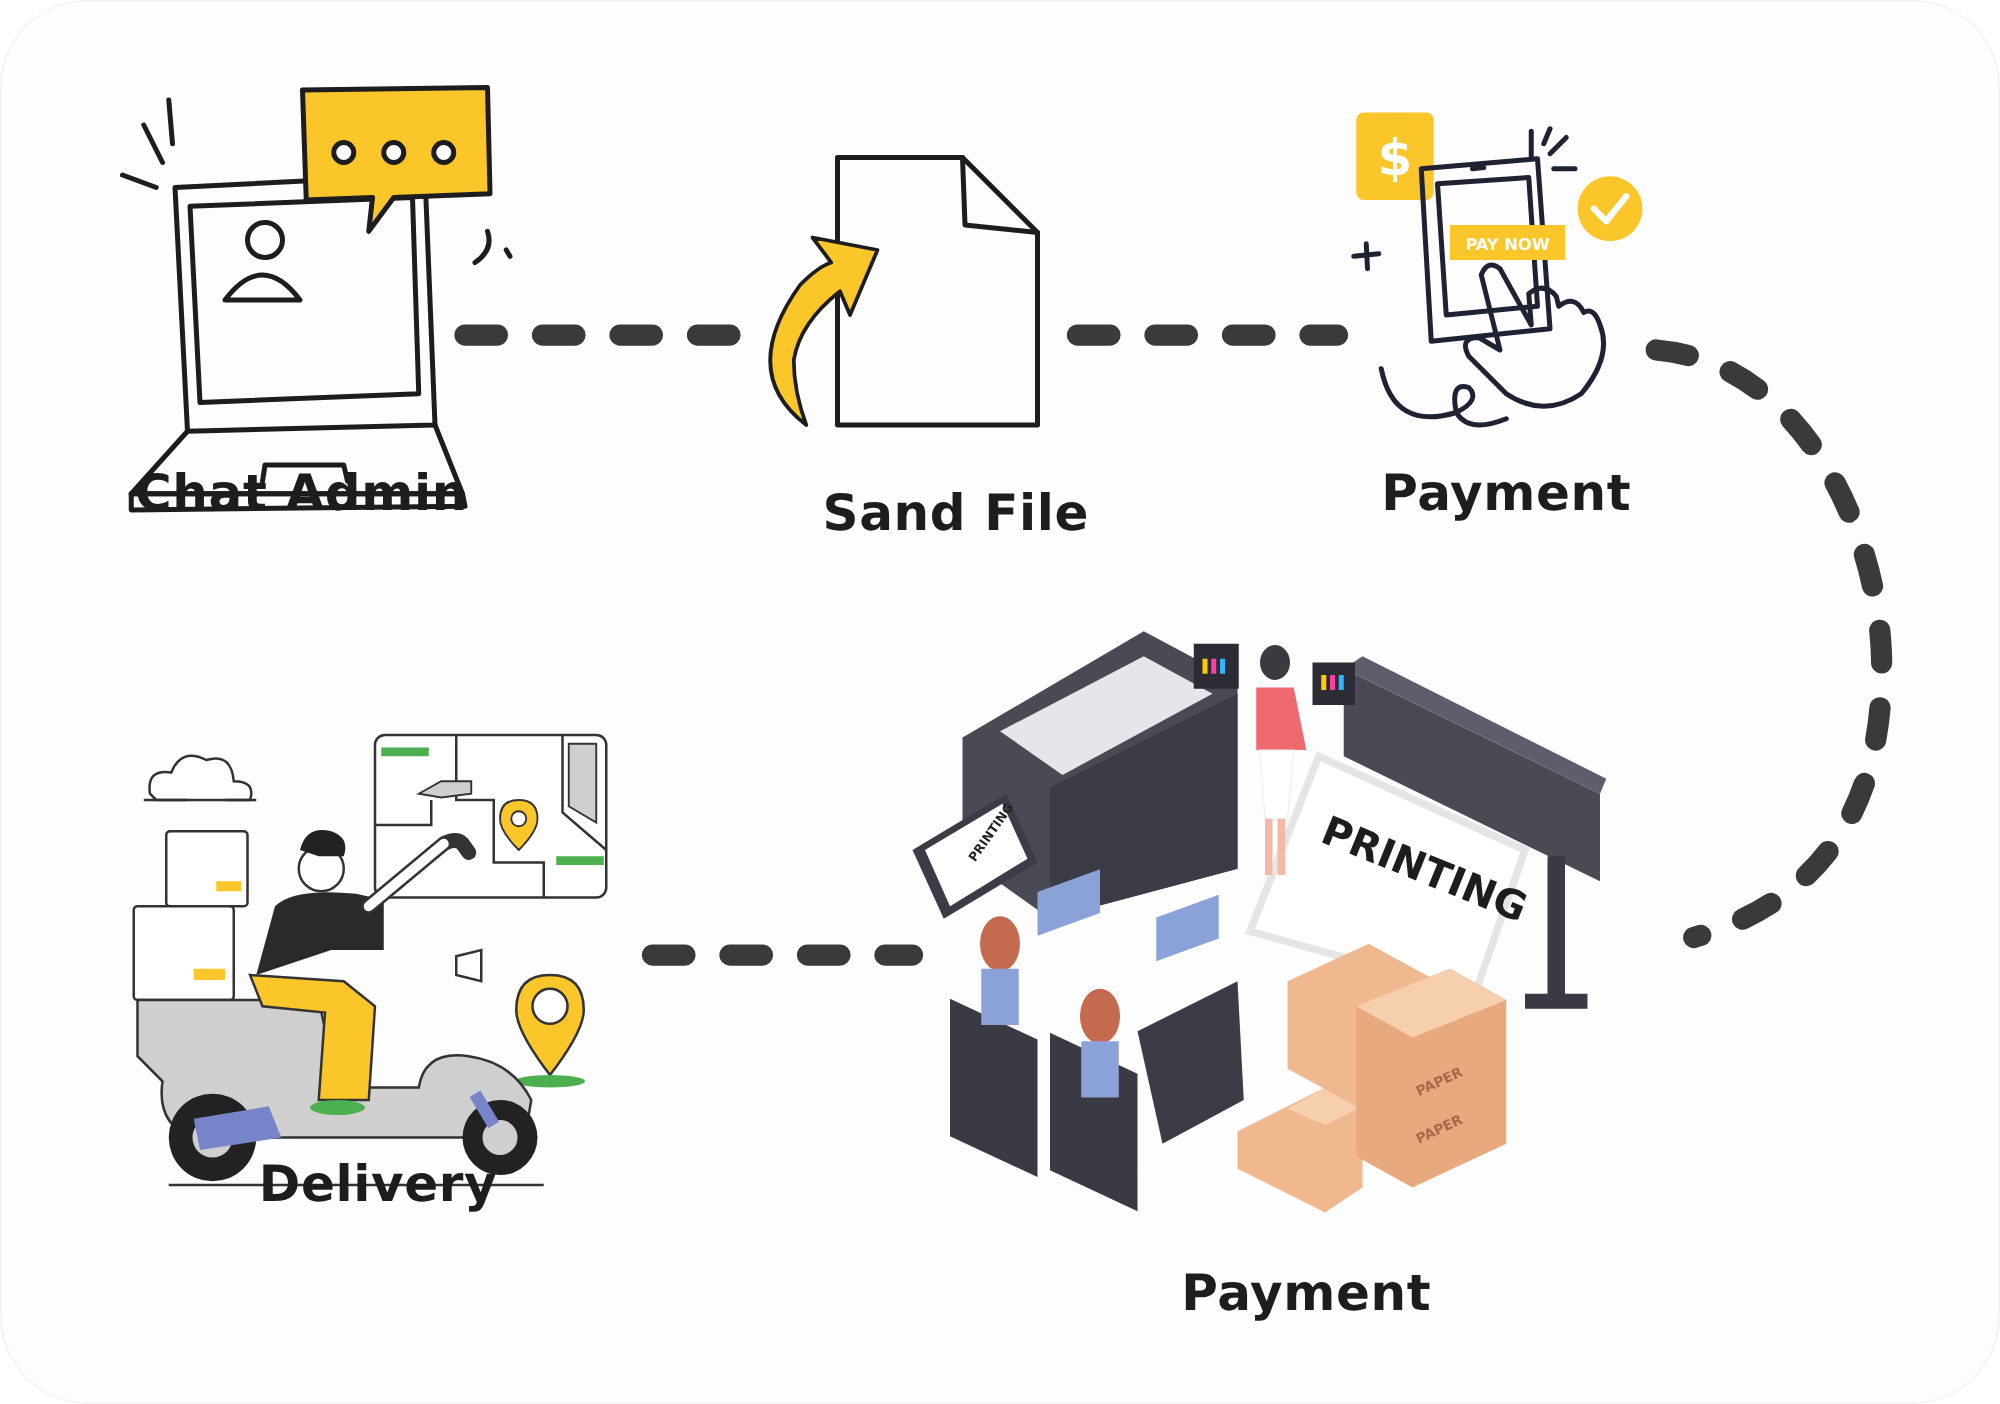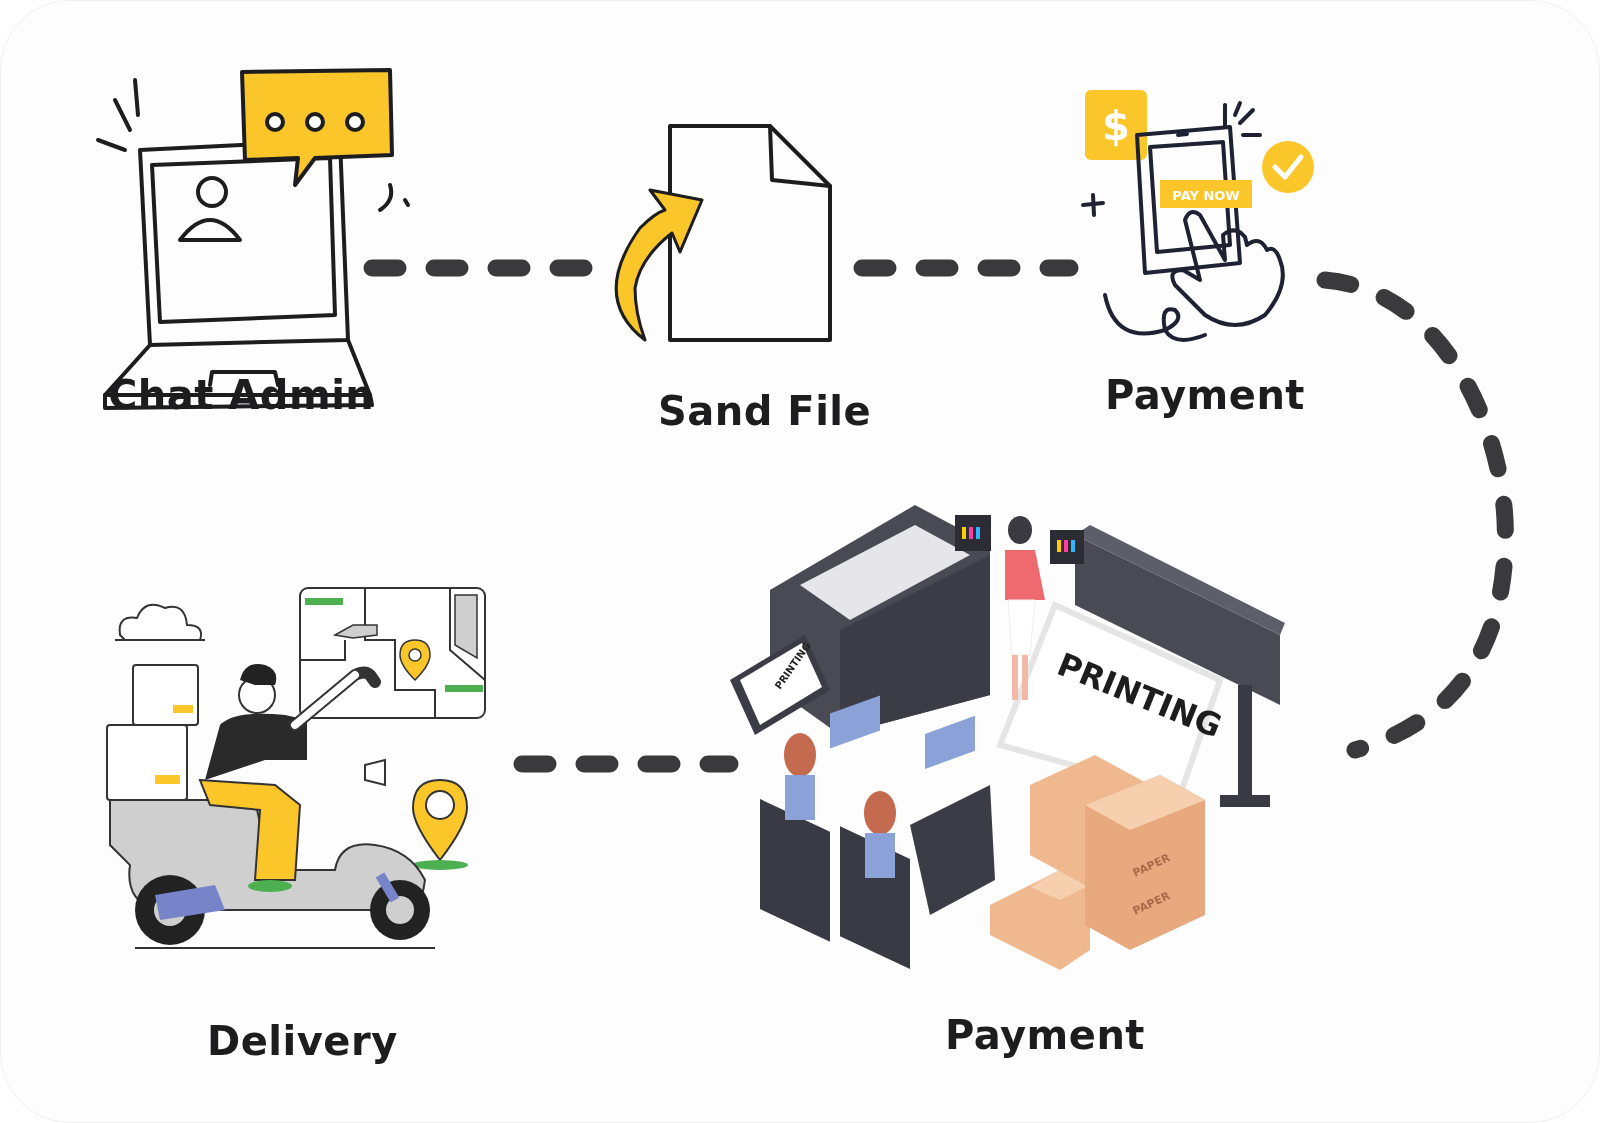--- a/index.html
+++ b/index.html
@@ -196,13 +196,13 @@
   <g>
     <path d="M110 200 L125 145 Q140 130 190 135 L212 140 L212 180 L170 180 Z" fill="#2a2a2a"></path>
     <path d="M200 145 L260 95 Q270 90 275 95 L280 102" fill="none" stroke="#333" stroke-width="12" stroke-linecap="round"></path>
     <path d="M200 145 L260 95" fill="none" stroke="#fff" stroke-width="8" stroke-linecap="round"></path>
     <circle cx="162" cy="115" r="18" fill="#fff" stroke="#333" stroke-width="2"></circle>
     <path d="M145 100 Q150 80 170 85 Q185 90 180 105 L160 105 Z" fill="#222"></path>
     <path d="M105 200 L180 205 L205 225 L200 300 L160 300 L165 230 L115 225 Z" fill="#fbc62a" stroke="#333" stroke-width="2"></path>
     <ellipse cx="175" cy="306" rx="22" ry="6" fill="#4caf50"></ellipse>
   </g>
 </svg>
-<div class="label" style="left:207px;top:1018px;">Delivery</div>
+<div class="label" style="left:207px;top:925px;">Delivery</div>
 
 </body></html>

